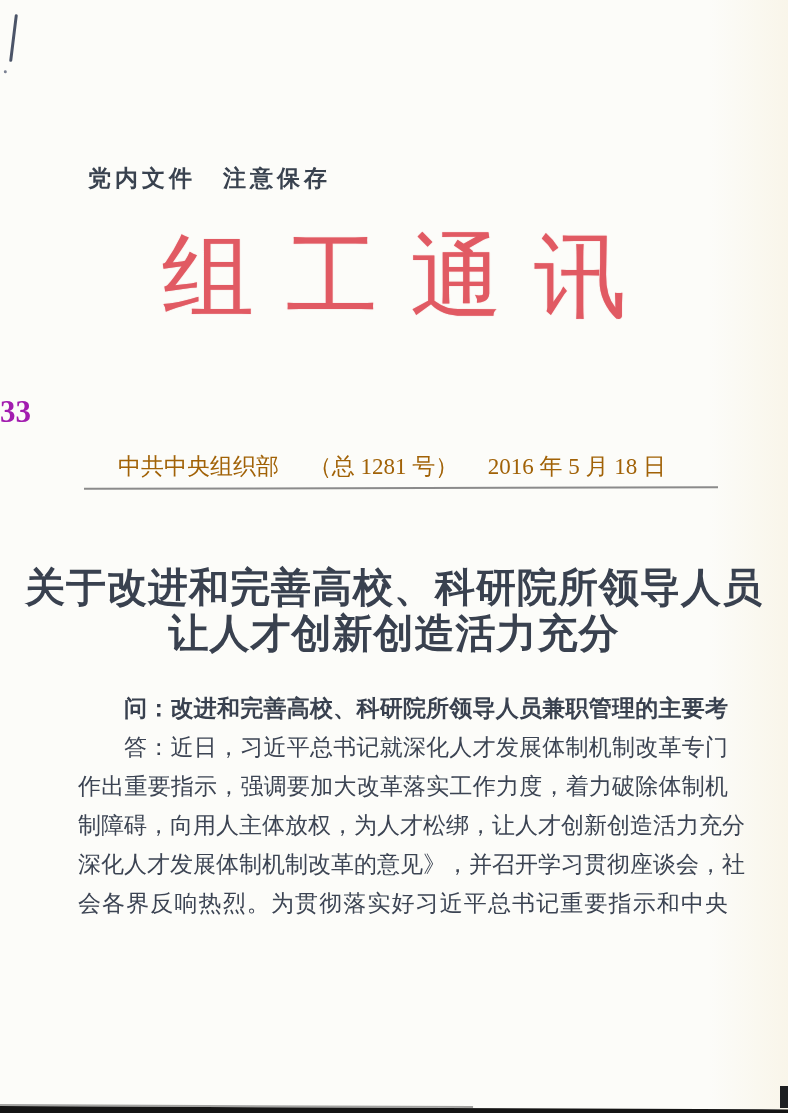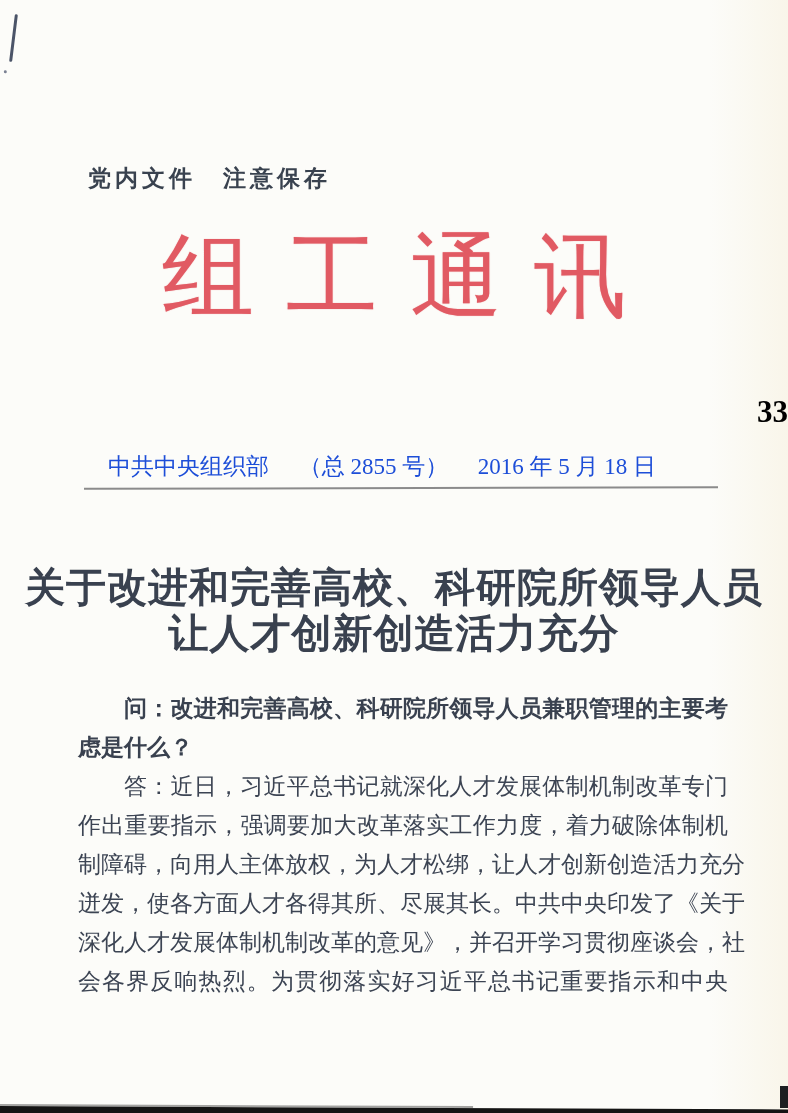--- a/index.html
+++ b/index.html
@@ -34,26 +34,26 @@
   .masthead-title {
     position:absolute; top:222px; left:0; width:100%;
     text-align:center;
     font-family:"Liberation Sans","DejaVu Sans",sans-serif;
     font-weight:400; font-size:92px; line-height:108px;
     color:#e15a63; letter-spacing:32px; text-indent:32px;
     text-shadow:0 0 1px rgba(225,90,99,0.6);
   }
   .issue-number {
     position:absolute; top:394px; left:0; width:100%;
-    text-align:right; font-weight:bold; font-size:31px; color:#000000;
+    text-align:left; font-weight:bold; font-size:31px; color:#a21caf;
   }
   .masthead-row {
-    position:absolute; top:451px; left:108px; width:548px;
+    position:absolute; top:451px; left:118px; width:548px;
     display:flex; justify-content:space-between; align-items:center;
-    font-size:23px; color:#1d4ed8;
+    font-size:23px; color:#a16207;
   }
   .rule {
     position:absolute; top:487px; left:84px; width:634px; height:2px;
     background:#8b8b8b; transform:rotate(-0.15deg);
   }
   .article-title {
     position:absolute; top:565px; left:0; width:100%;
     text-align:center; font-weight:bold; font-size:40px; line-height:46px;
     color:#39414f; letter-spacing:1px;
   }
@@ -95,36 +95,34 @@
 <div class="scan-mark"></div>
 
 <div class="classification">党内文件　注意保存</div>
 
 <div class="masthead-title">组工通讯</div>
 
 <div class="issue-number">33</div>
 
 <div class="masthead-row">
   <span>中共中央组织部</span>
-  <span>（总 2855 号）</span>
+  <span>（总 1281 号）</span>
   <span>2016 年 5 月 18 日</span>
 </div>
 
 <div class="rule"></div>
 
 <div class="article-title">
   <div>关于改进和完善高校、科研院所领导人员</div>
   <div>让人才创新创造活力充分</div>
 </div>
 
 <div class="body-text">
   <div class="line q-line indent">问：改进和完善高校、科研院所领导人员兼职管理的主要考</div>
-  <div class="line q-line short">虑是什么？</div>
   <div class="line a-line indent">答：近日，习近平总书记就深化人才发展体制机制改革专门</div>
   <div class="line a-line">作出重要指示，强调要加大改革落实工作力度，着力破除体制机</div>
   <div class="line a-line">制障碍，向用人主体放权，为人才松绑，让人才创新创造活力充分</div>
-  <div class="line a-line">迸发，使各方面人才各得其所、尽展其长。中共中央印发了《关于</div>
   <div class="line a-line">深化人才发展体制机制改革的意见》，并召开学习贯彻座谈会，社</div>
   <div class="line a-line">会各界反响热烈。为贯彻落实好习近平总书记重要指示和中央</div>
 </div>
 
 <div class="scan-edge-right"></div>
 <div class="scan-edge-bottom"></div>
 
 </body></html>

